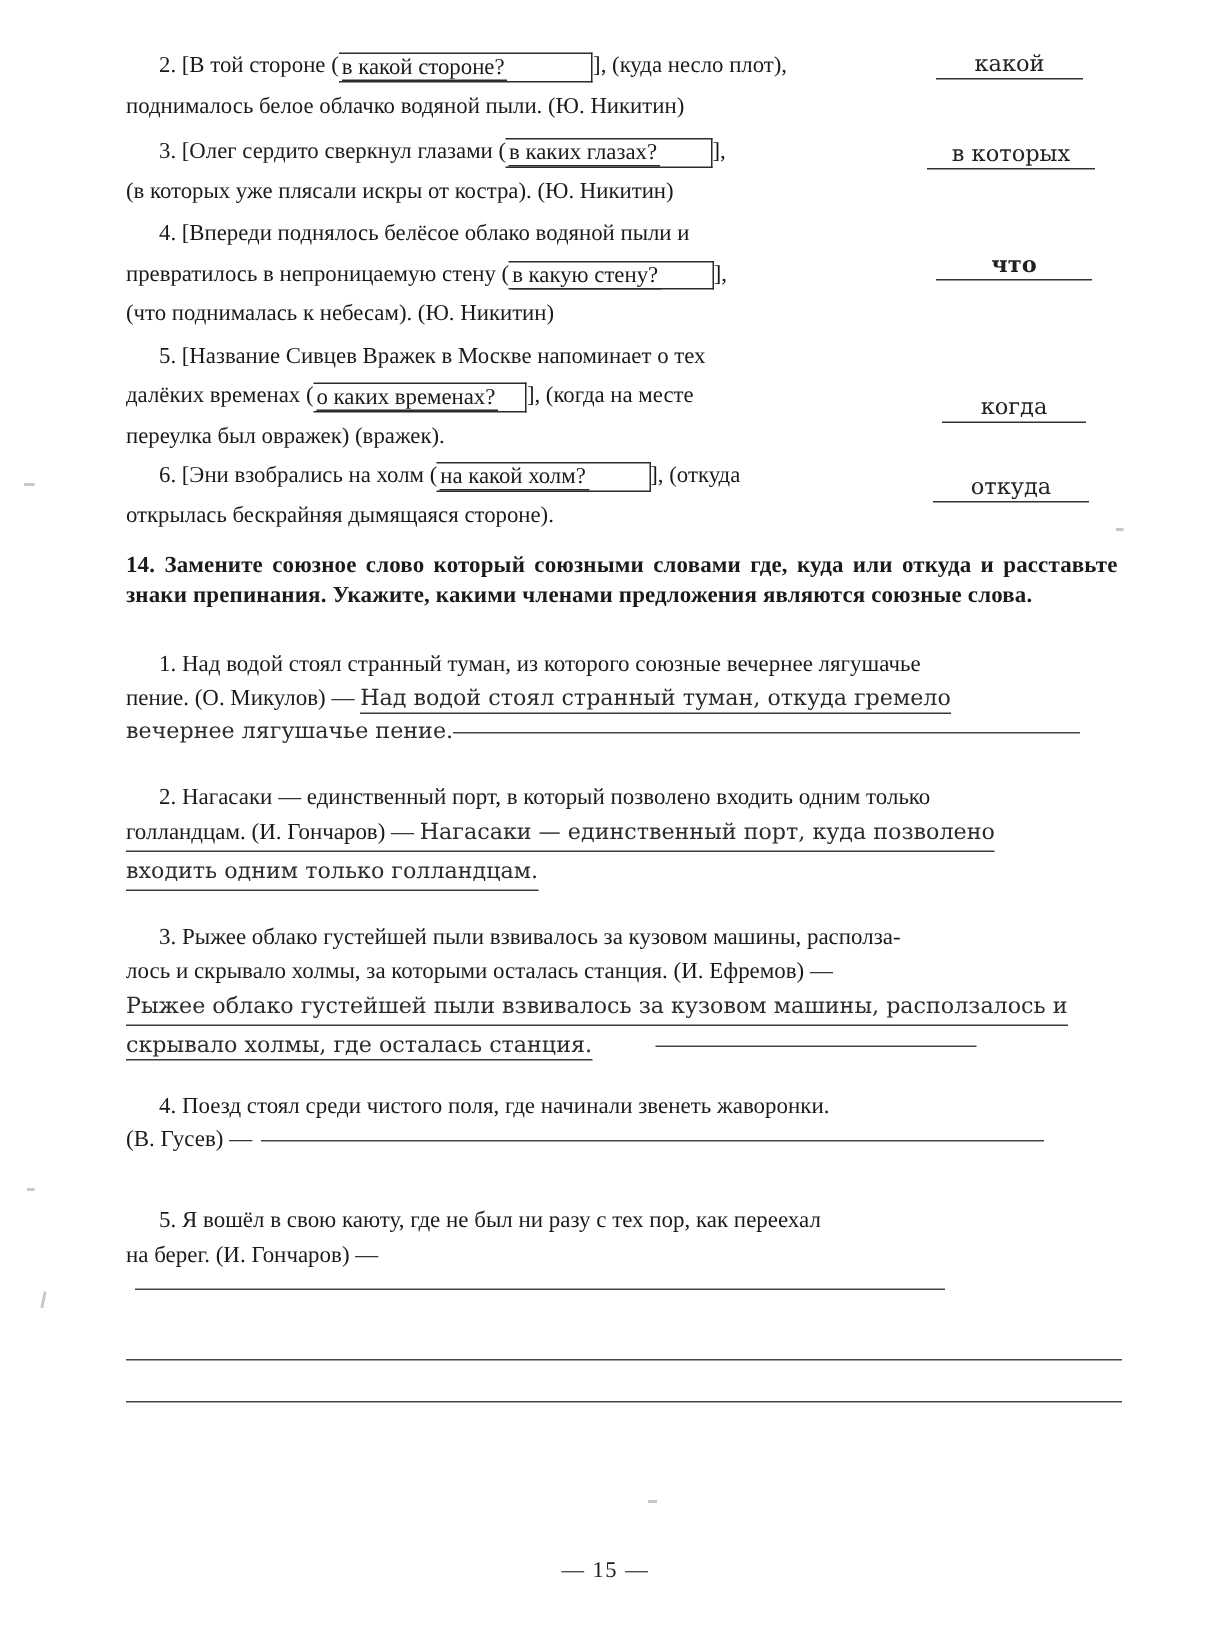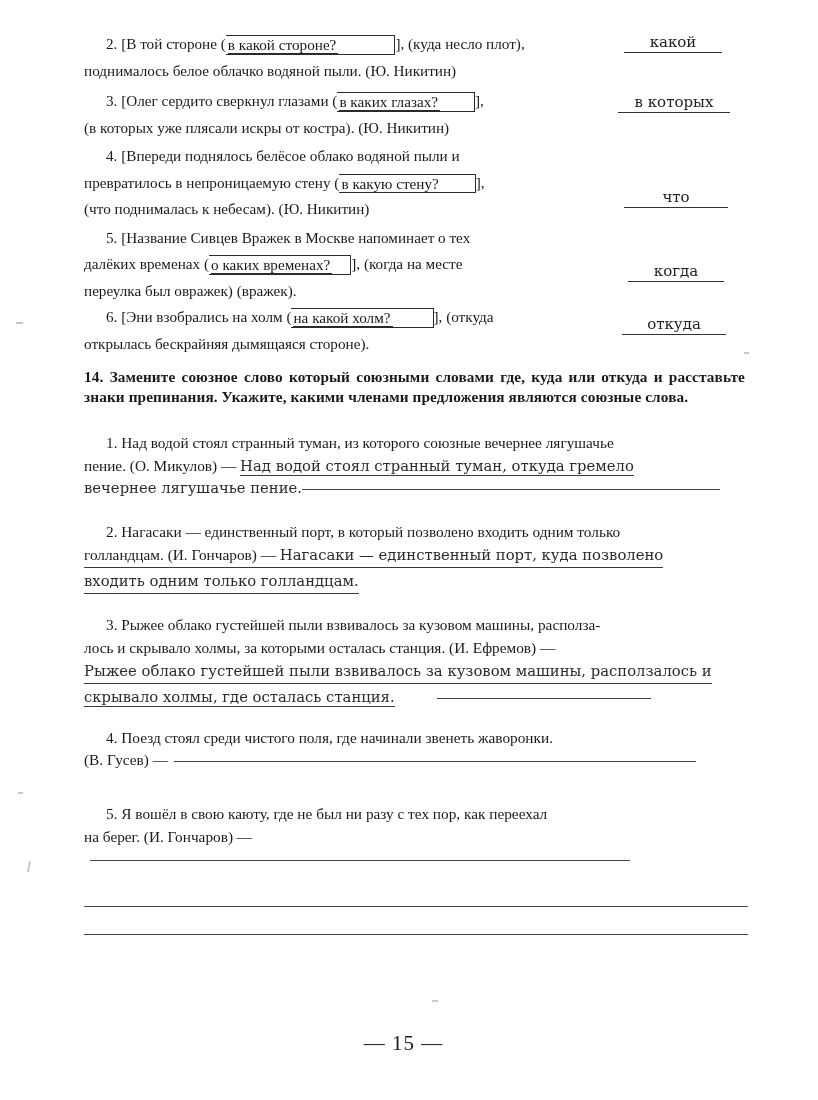--- a/index.html
+++ b/index.html
@@ -89,21 +89,21 @@
   .underline-run {
     border-bottom: 1px solid #3a3a3a;
     padding-bottom: 1px;
   }
   .pagenum {
     position: absolute;
     bottom: 44px;
     left: 0;
     right: 0;
     text-align: center;
-    font-size: 21px;
+    font-size: 15px;
     letter-spacing: 1px;
   }
   .speck {
     position: absolute;
     background: #9a9a9a;
     opacity: .55;
   }
 </style>
 </head>
 <body>
@@ -133,21 +133,21 @@
   </div>
 
   <div class="ex-line" style="margin-top:13px;">
     <span class="indent1"></span>
     <span>4.</span>
     <span>[Впереди поднялось белёсое облако водяной пыли и</span>
   </div>
   <div class="ex-line">
     <span>превратилось в непроницаемую стену (</span><span class="qbox"><span class="qtext">в какую стену?</span><span style="display:inline-block;width:30px;"></span></span><span>],</span>
   </div>
-  <div class="answer" style="left:624px; top:188px; width:104px;">что</div>
+  <div class="answer" style="left:624px; top:167px; width:104px;font-weight:bold;">что</div>
 
   <div class="ex-line">
     <span>(что поднималась к небесам). (Ю. Никитин)</span>
   </div>
 
   <div class="ex-line" style="margin-top:13px;">
     <span class="indent1"></span>
     <span>5.</span>
     <span>[Название Сивцев Вражек в Москве напоминает о тех</span>
   </div>

